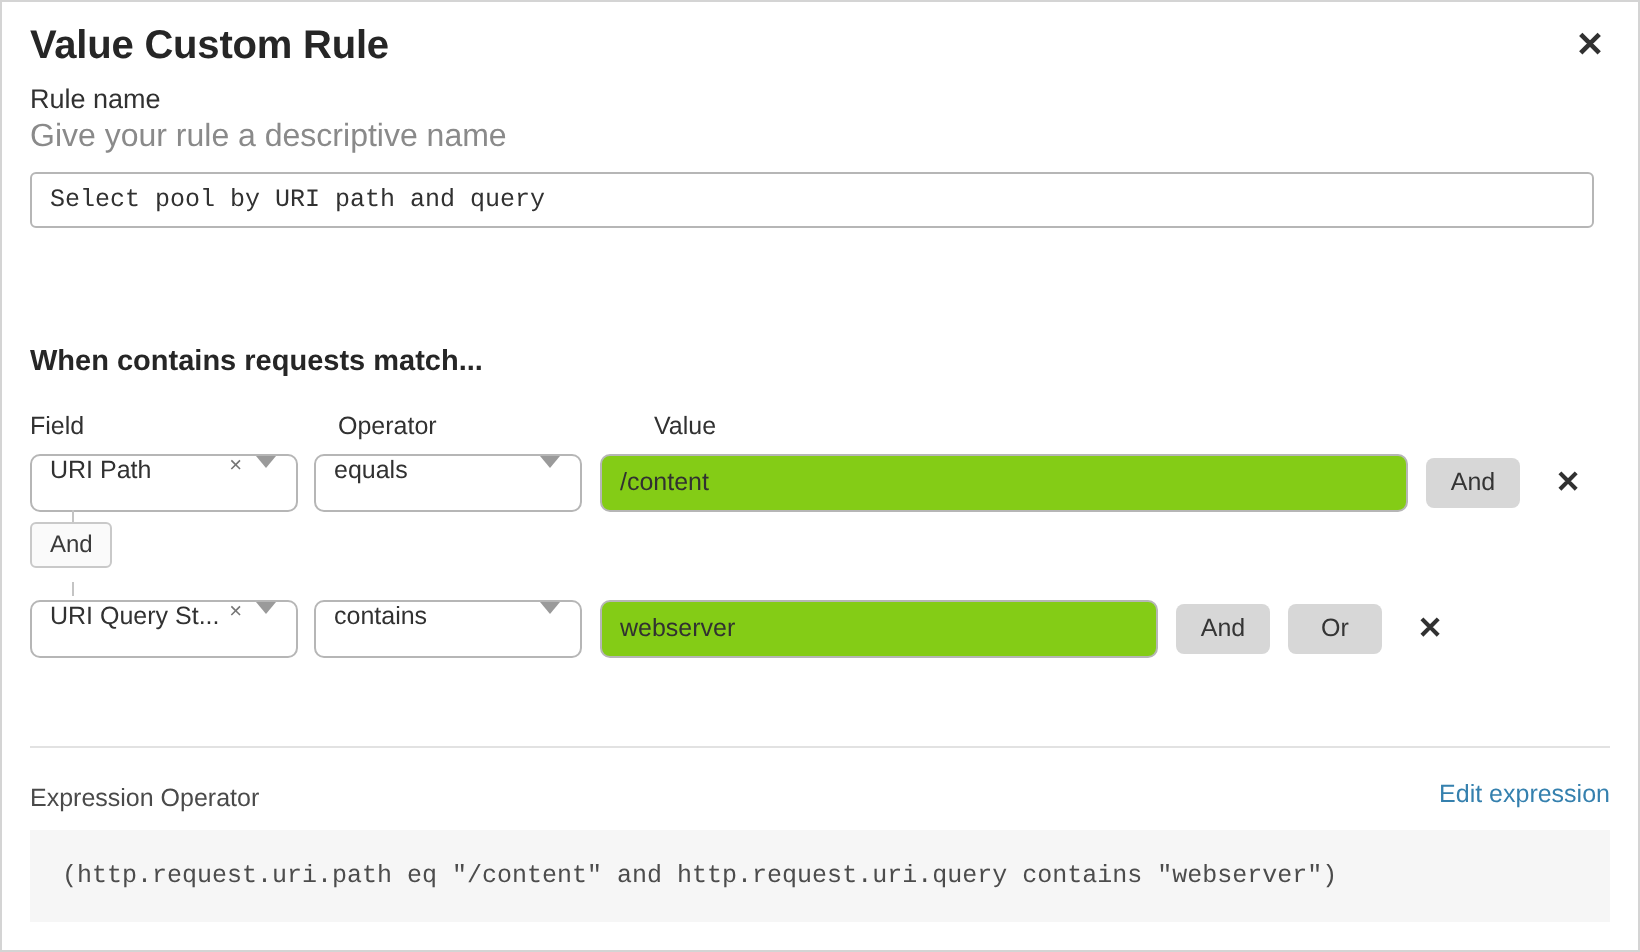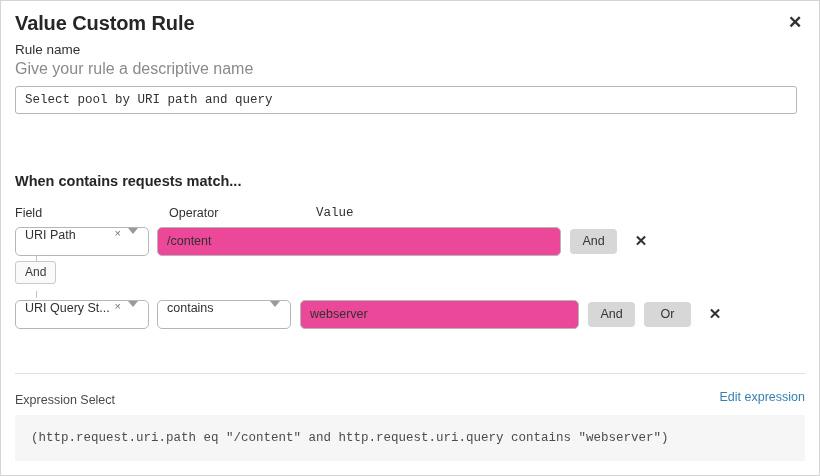--- a/index.html
+++ b/index.html
@@ -111,21 +111,21 @@
     height: 20px;
   }
   .col-head {
     position: absolute;
     font-size: 12.5px;
     color: #313131;
     top: 0;
   }
   .col-head.field { left: 0px; }
   .col-head.operator { left: 154px; }
-  .col-head.value { left: 301px; font-family: Liberation Mono, monospace; }
+  .col-head.value { left: 312px; }
 
   .rule-row {
     position: relative;
     height: 30px;
     display: flex;
     align-items: center;
   }
   .rule-row.row2 { margin-top: 43px; }
 
   .sel {
@@ -165,21 +165,21 @@
     margin-right: 10px;
     margin-left: 3px;
     flex: none;
   }
 
   .val-input {
     box-sizing: border-box;
     height: 29px;
     border: 1px solid #b6b6b6;
     border-radius: 5px;
-    background: #ec4899;
+    background: #84cc16;
     padding: 0 9px;
     font-family: "Liberation Sans", sans-serif;
     font-size: 12.5px;
     color: #313131;
     outline: none;
   }
   .val-1 { width: 404px; margin-right: 9px; }
   .val-2 { width: 279px; margin-right: 9px; }
 
   .logic-btn {
@@ -317,20 +317,24 @@
       <div class="col-head operator">Operator</div>
       <div class="col-head value">Value</div>
     </div>
 
     <div class="rule-row row1">
       <div class="sel sel-field">
         <span class="sel-text">URI Path</span>
         <span class="sel-clear">×</span>
         <span class="caret"></span>
       </div>
+      <div class="sel sel-operator">
+        <span class="sel-text">equals</span>
+        <span class="caret"></span>
+      </div>
       <input class="val-input val-1" type="text" value="/content" style="">
       <button class="logic-btn">And</button>
       <button class="row-delete">✕</button>
 
       <div class="connector">
         <div class="connector-line top"></div>
         <div class="connector-badge">And</div>
         <div class="connector-line bottom"></div>
       </div>
     </div>
@@ -349,20 +353,20 @@
       <button class="logic-btn">And</button>
       <button class="logic-btn">Or</button>
       <button class="row-delete">✕</button>
     </div>
 
   </div>
 
   <div class="divider"></div>
 
   <div class="preview-head">
-    <span class="preview-title">Expression Select</span>
+    <span class="preview-title">Expression Operator</span>
     <a class="edit-expression">Edit expression</a>
   </div>
   <div class="code-block">
     <span class="code-text">(http.request.uri.path eq "/content" and http.request.uri.query contains "webserver")</span>
   </div>
 
 </div>
 
 </body></html>

